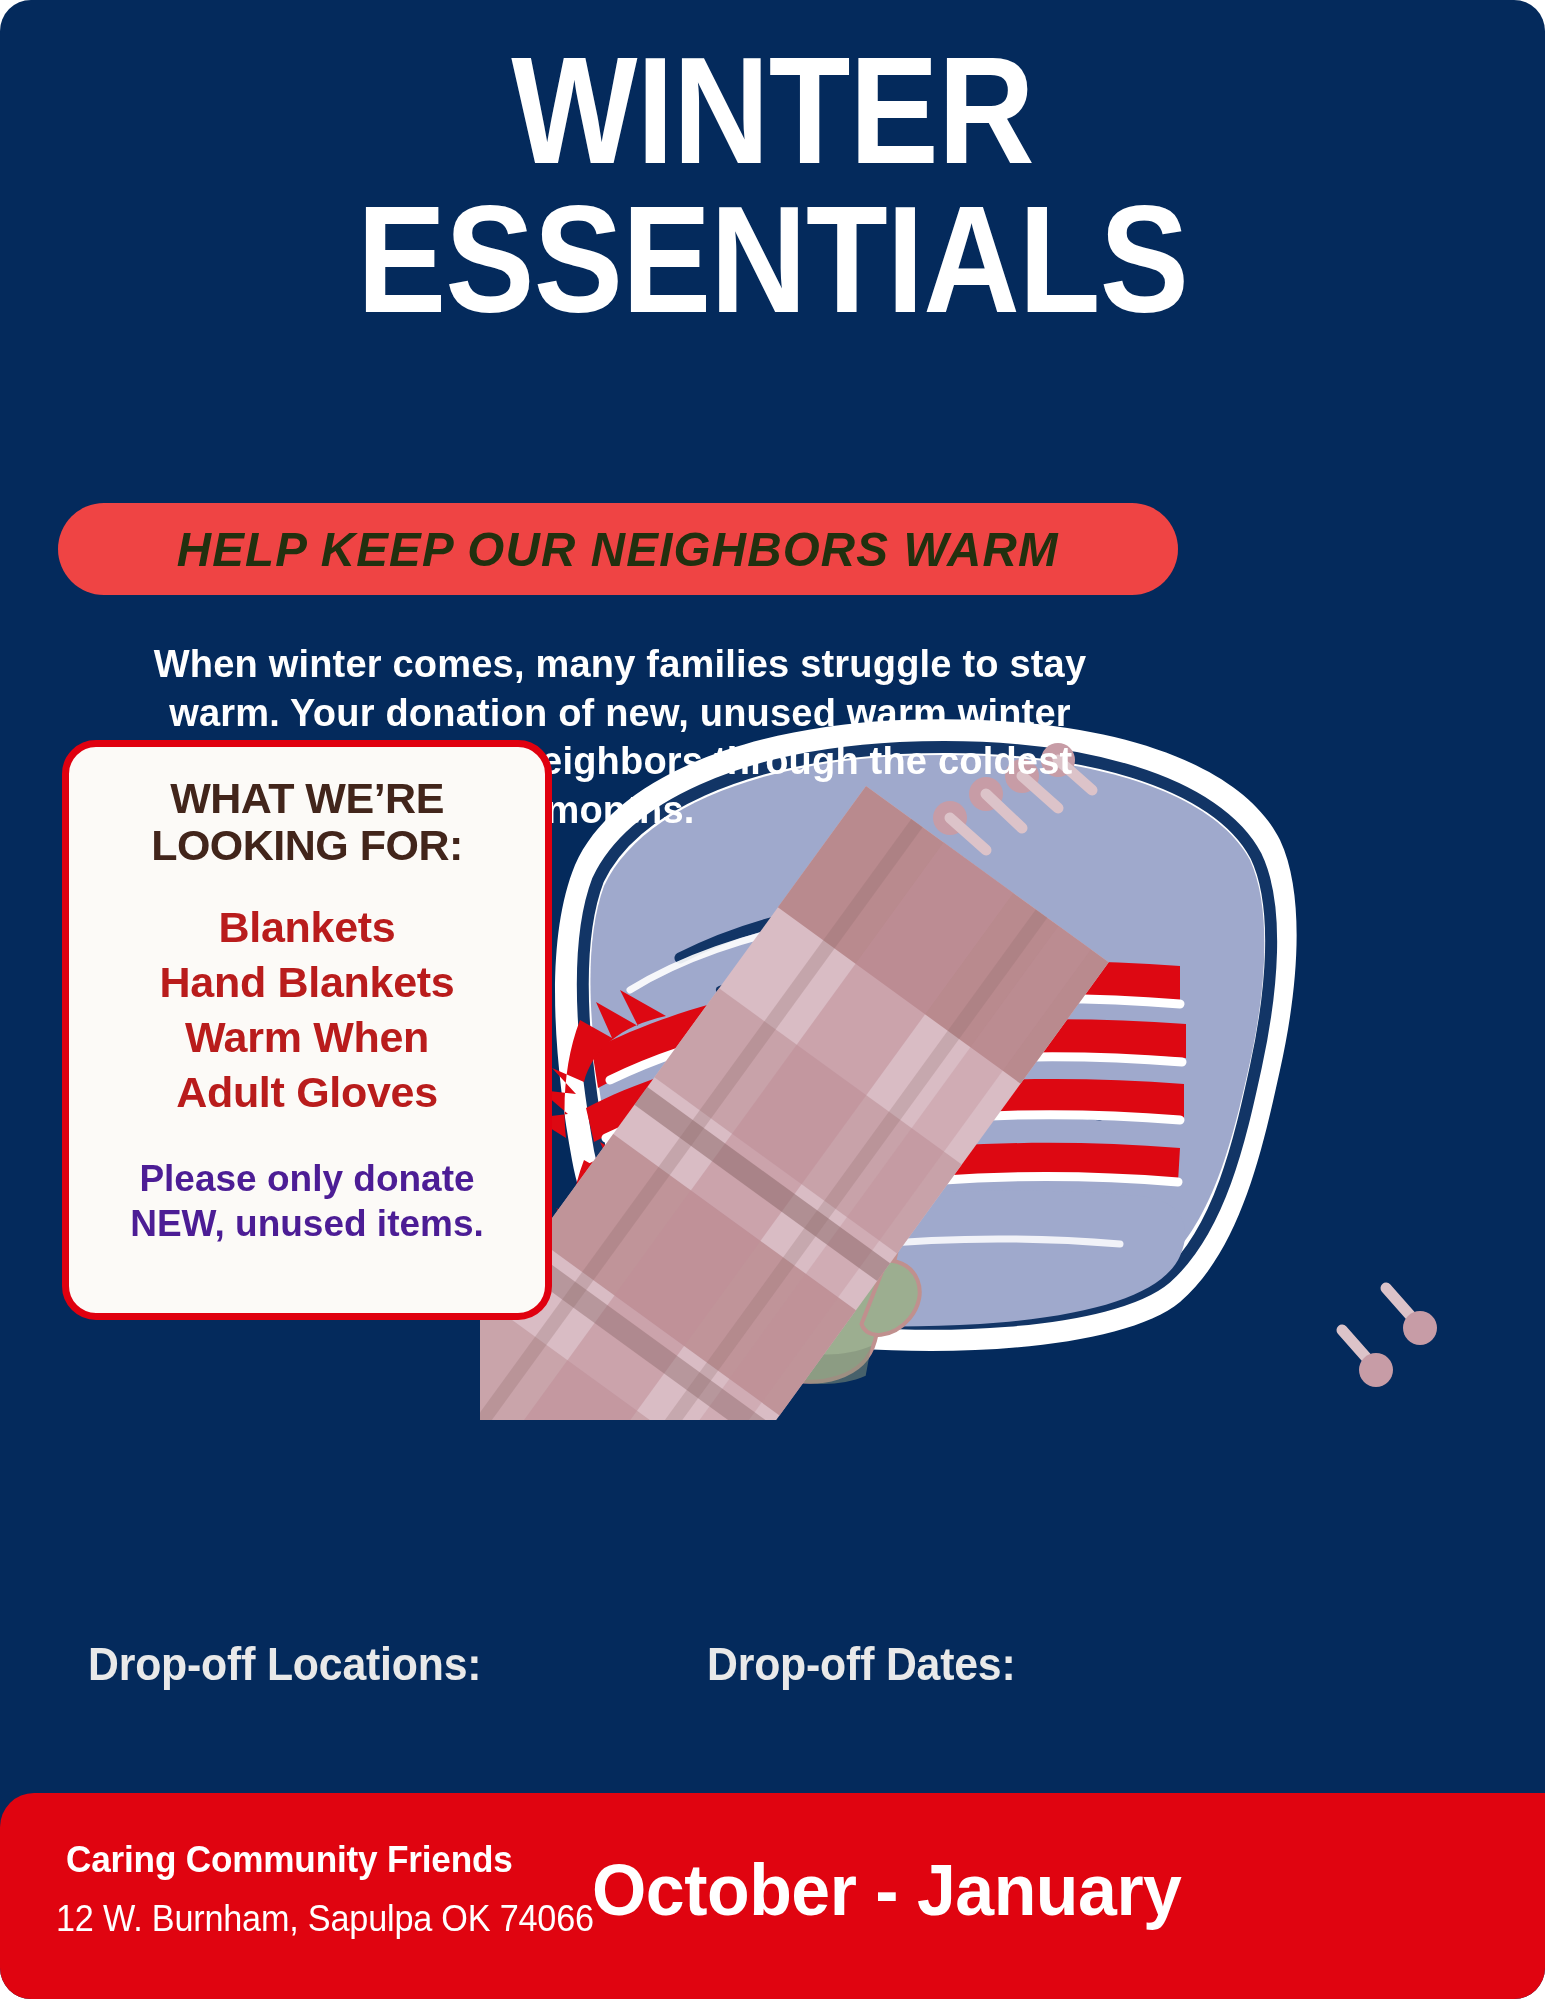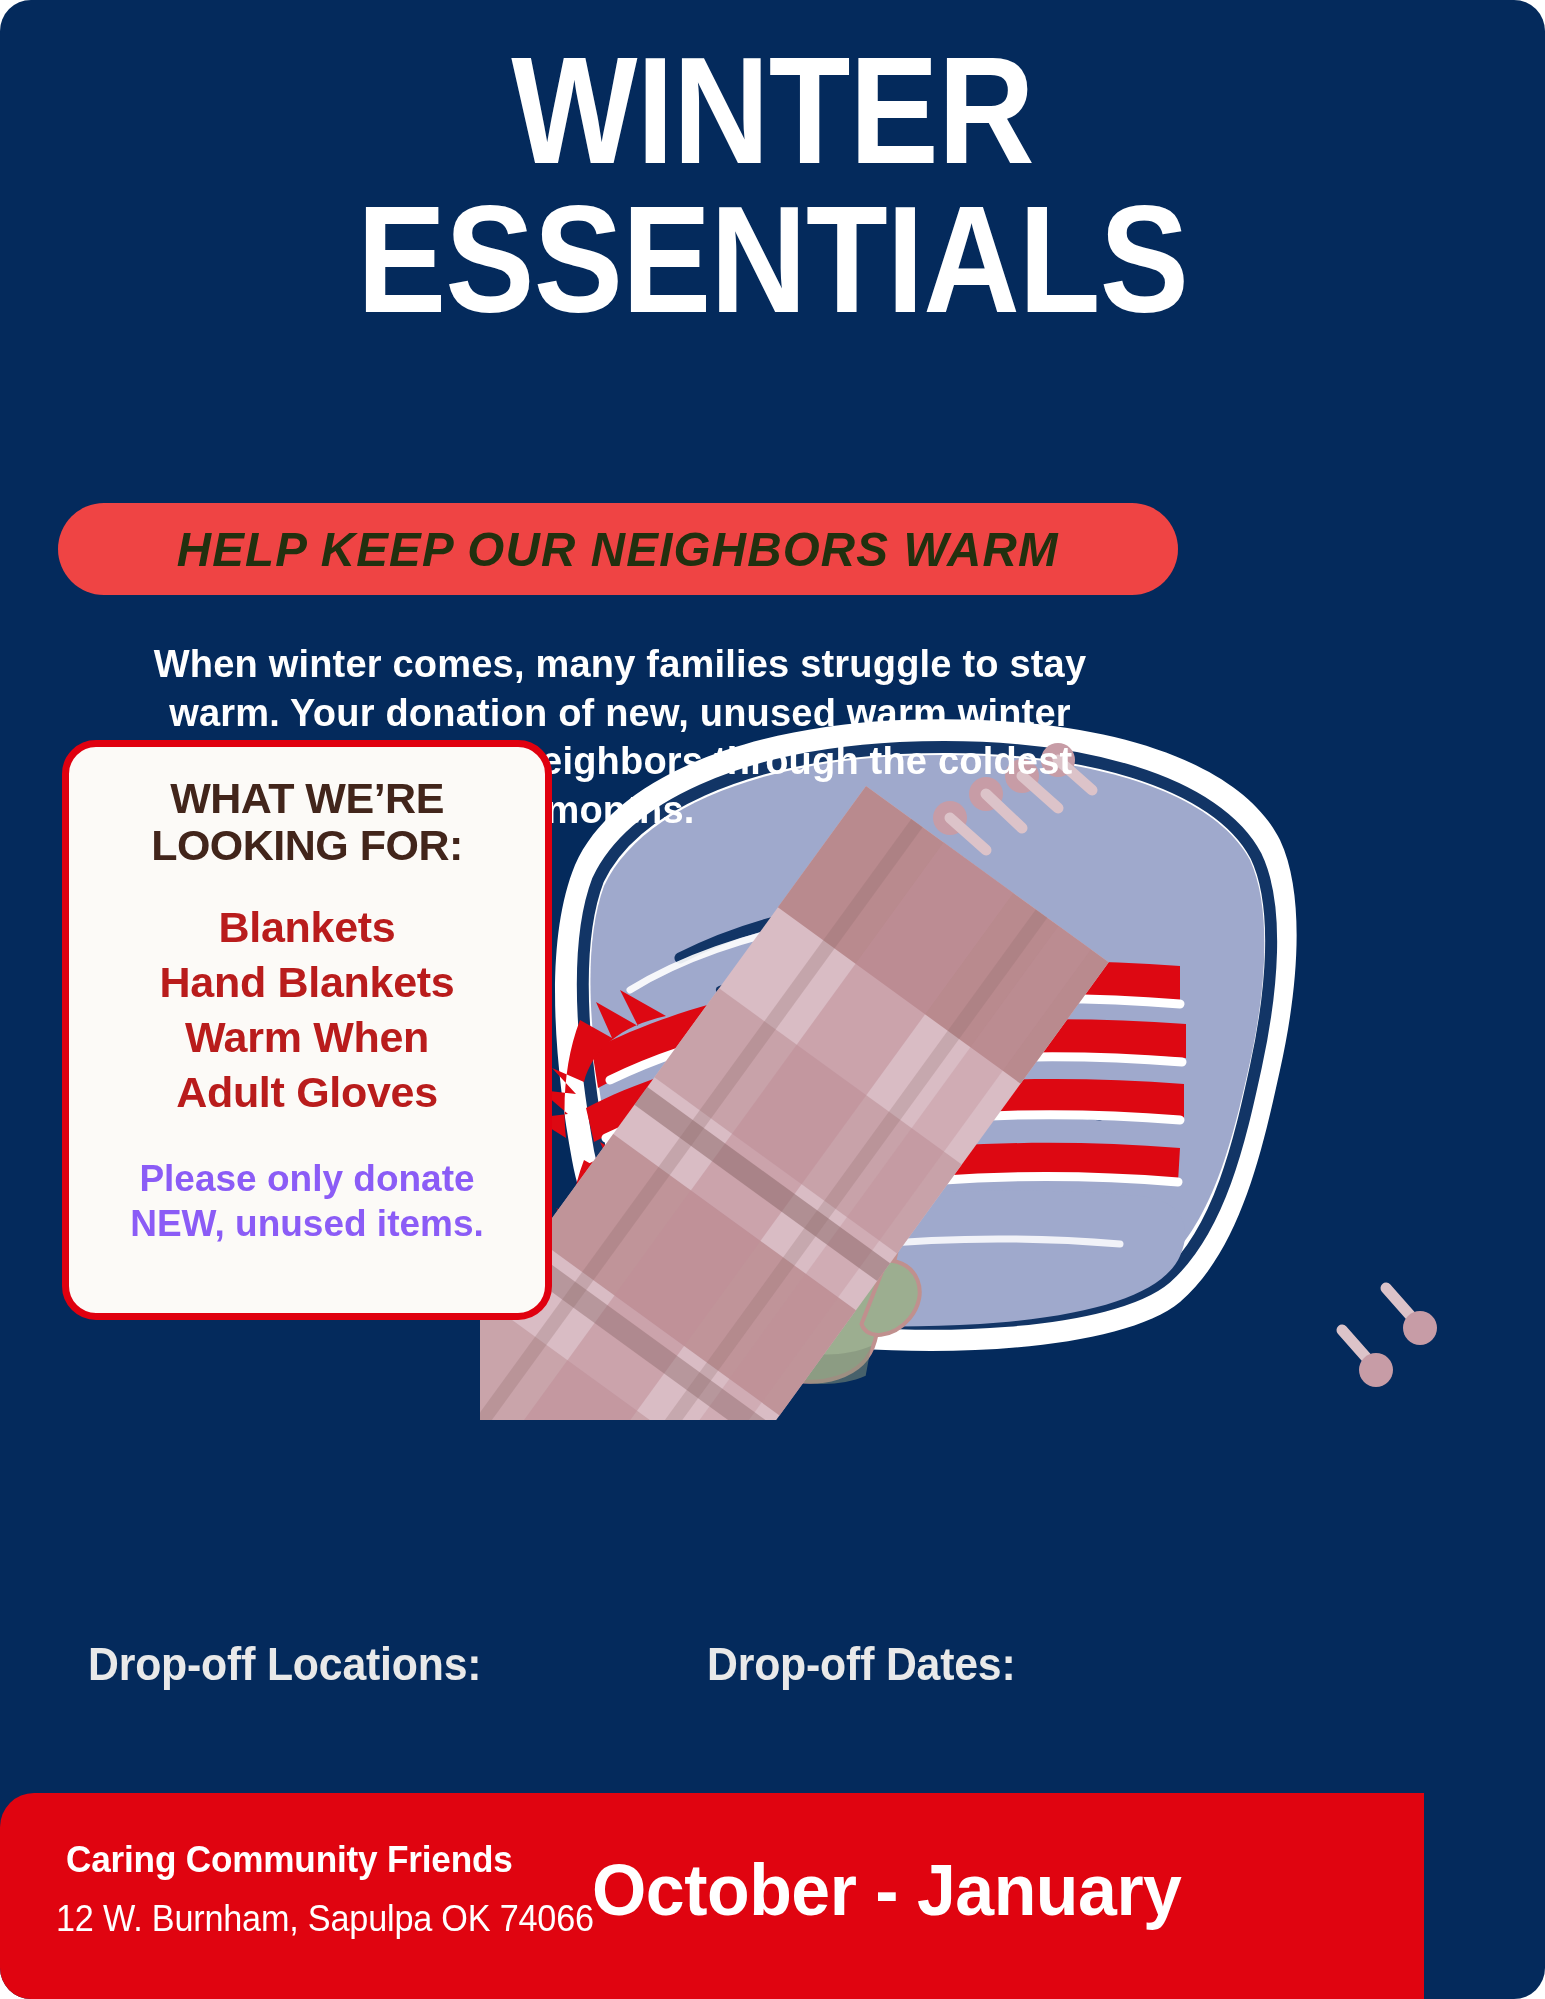--- a/index.html
+++ b/index.html
@@ -102,21 +102,21 @@
     margin-bottom:30px;
   }
   .card-item {
     color:#b91c1c;
     font-weight:700;
     font-size:43px;
     line-height:1.28;
     letter-spacing:-0.3px;
   }
   #card-note {
-    color:#8b5cf6;
+    color:#4c1d95;
     font-weight:700;
     font-size:37px;
     line-height:1.22;
     white-space:pre-line;
     margin-top:36px;
   }
 
   
   .droplabel {
     position:absolute;
@@ -129,21 +129,21 @@
     z-index:8;
     white-space:nowrap;
   }
   #droplabel-locations { top:1637px; left:88px; }
   #droplabel-dates     { top:1637px; left:707px; }
 
   
   #footer {
     position:absolute;
     left:0; top:1793px;
-    width:1424px; height:206px;
+    width:1545px; height:206px;
     background:#E00410;
     border-top-left-radius:34px;
     z-index:9;
   }
   #footer-org {
     position:absolute;
     top:46px; left:66px;
     color:#ffffff;
     font-weight:700;
     font-size:37px;

